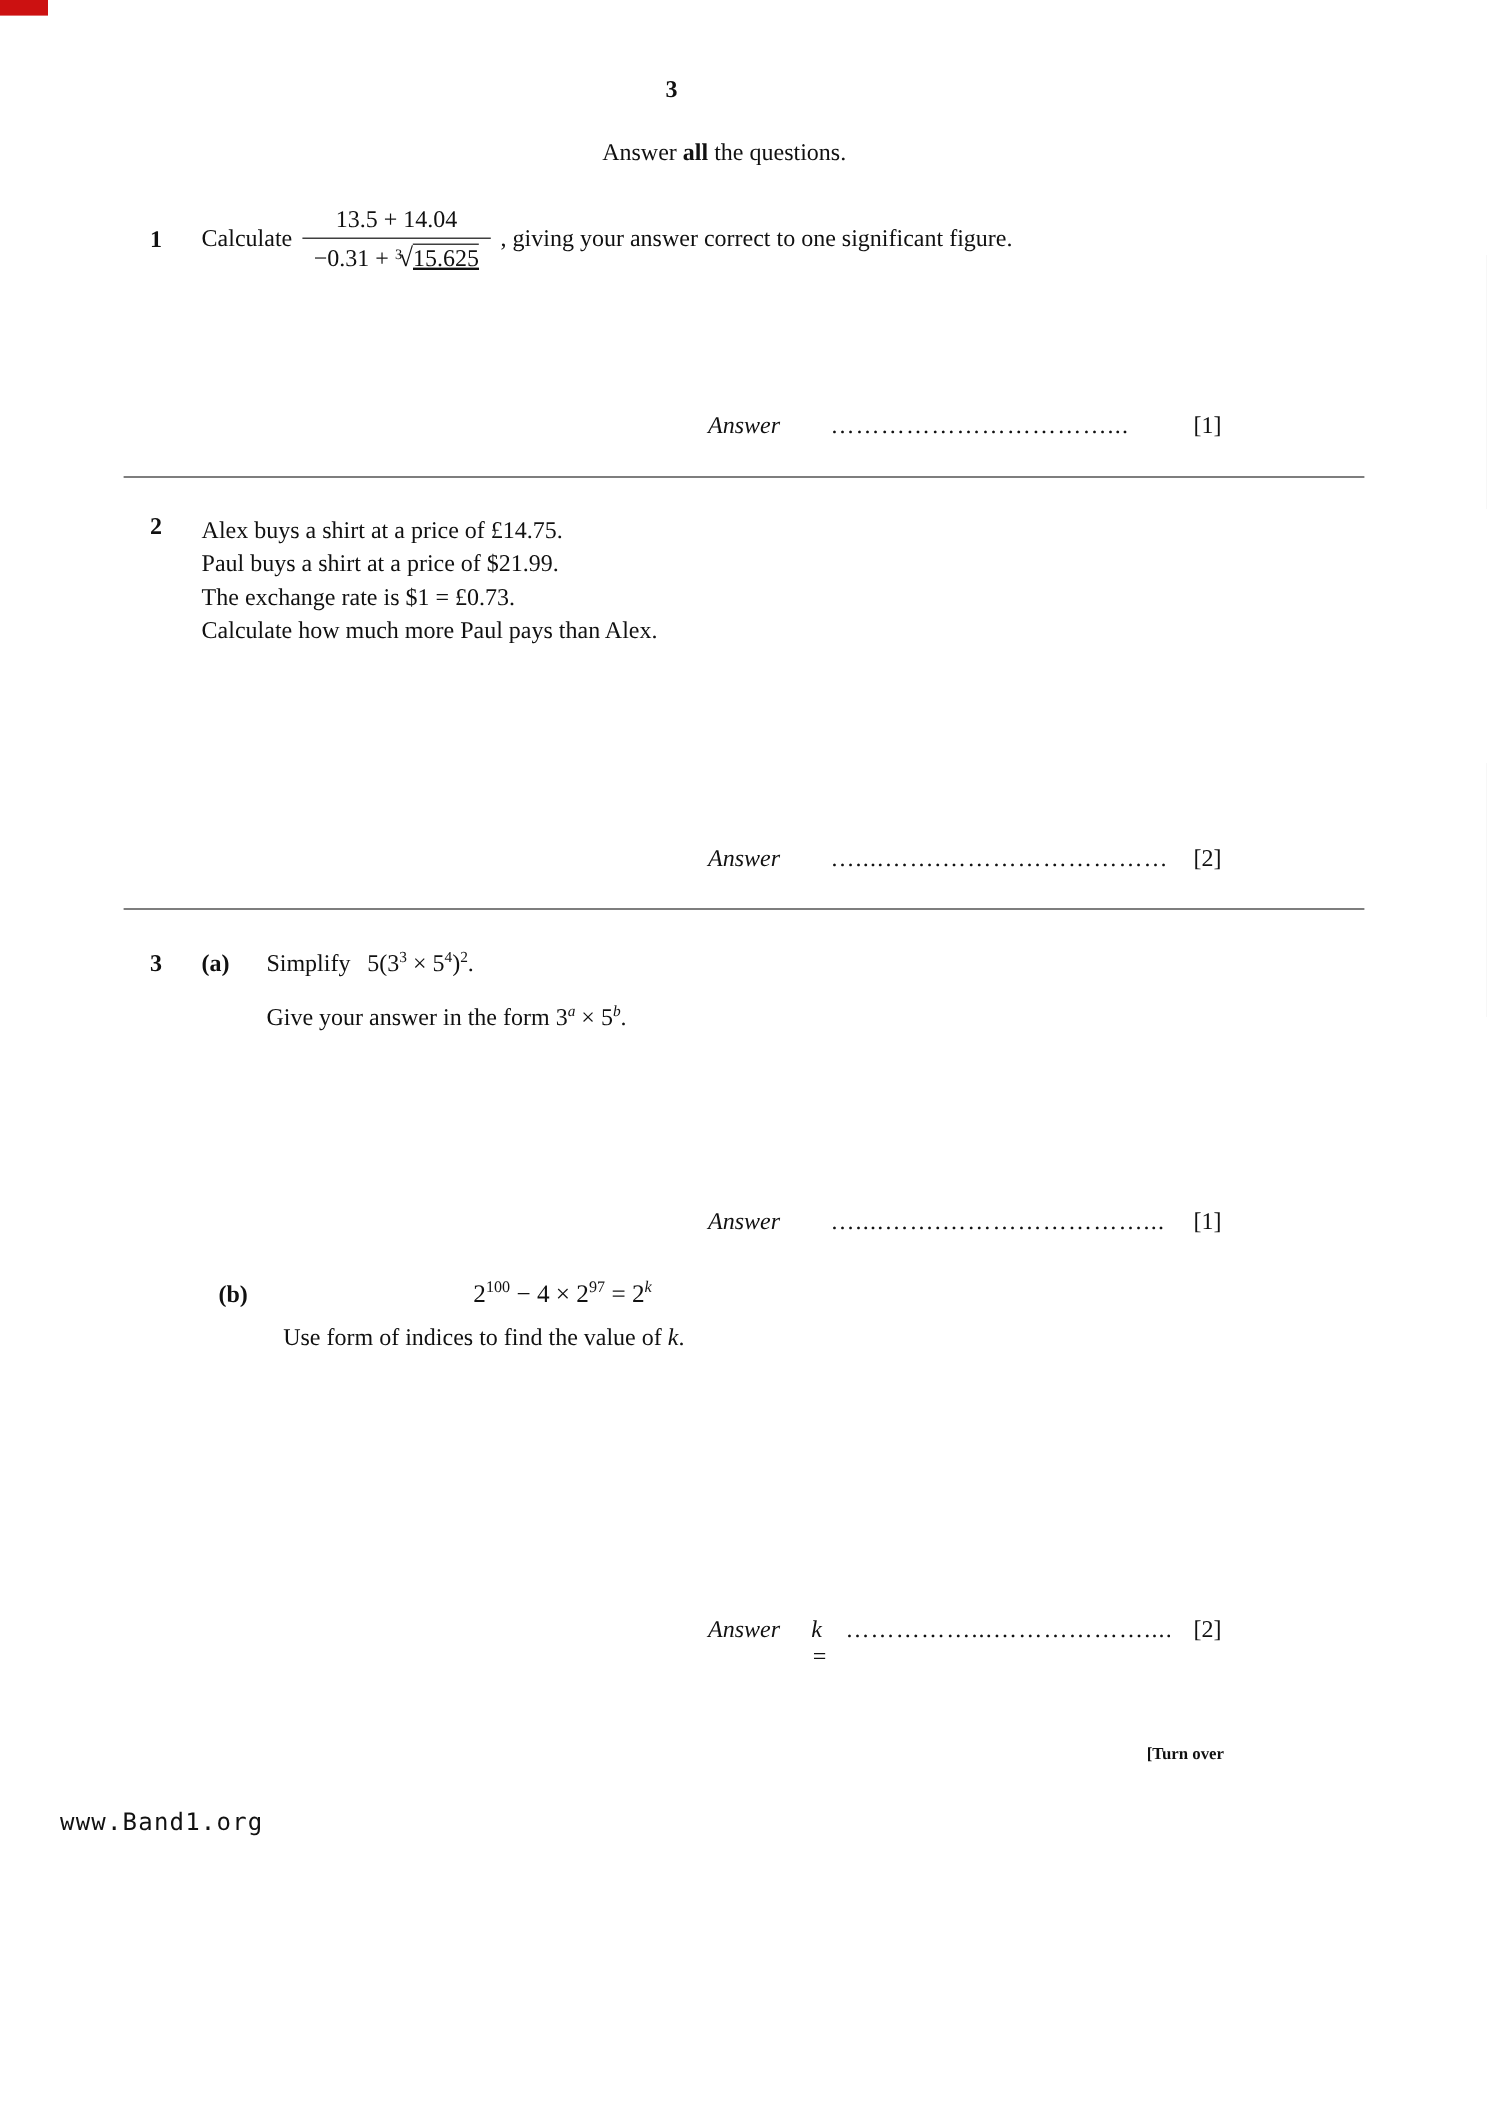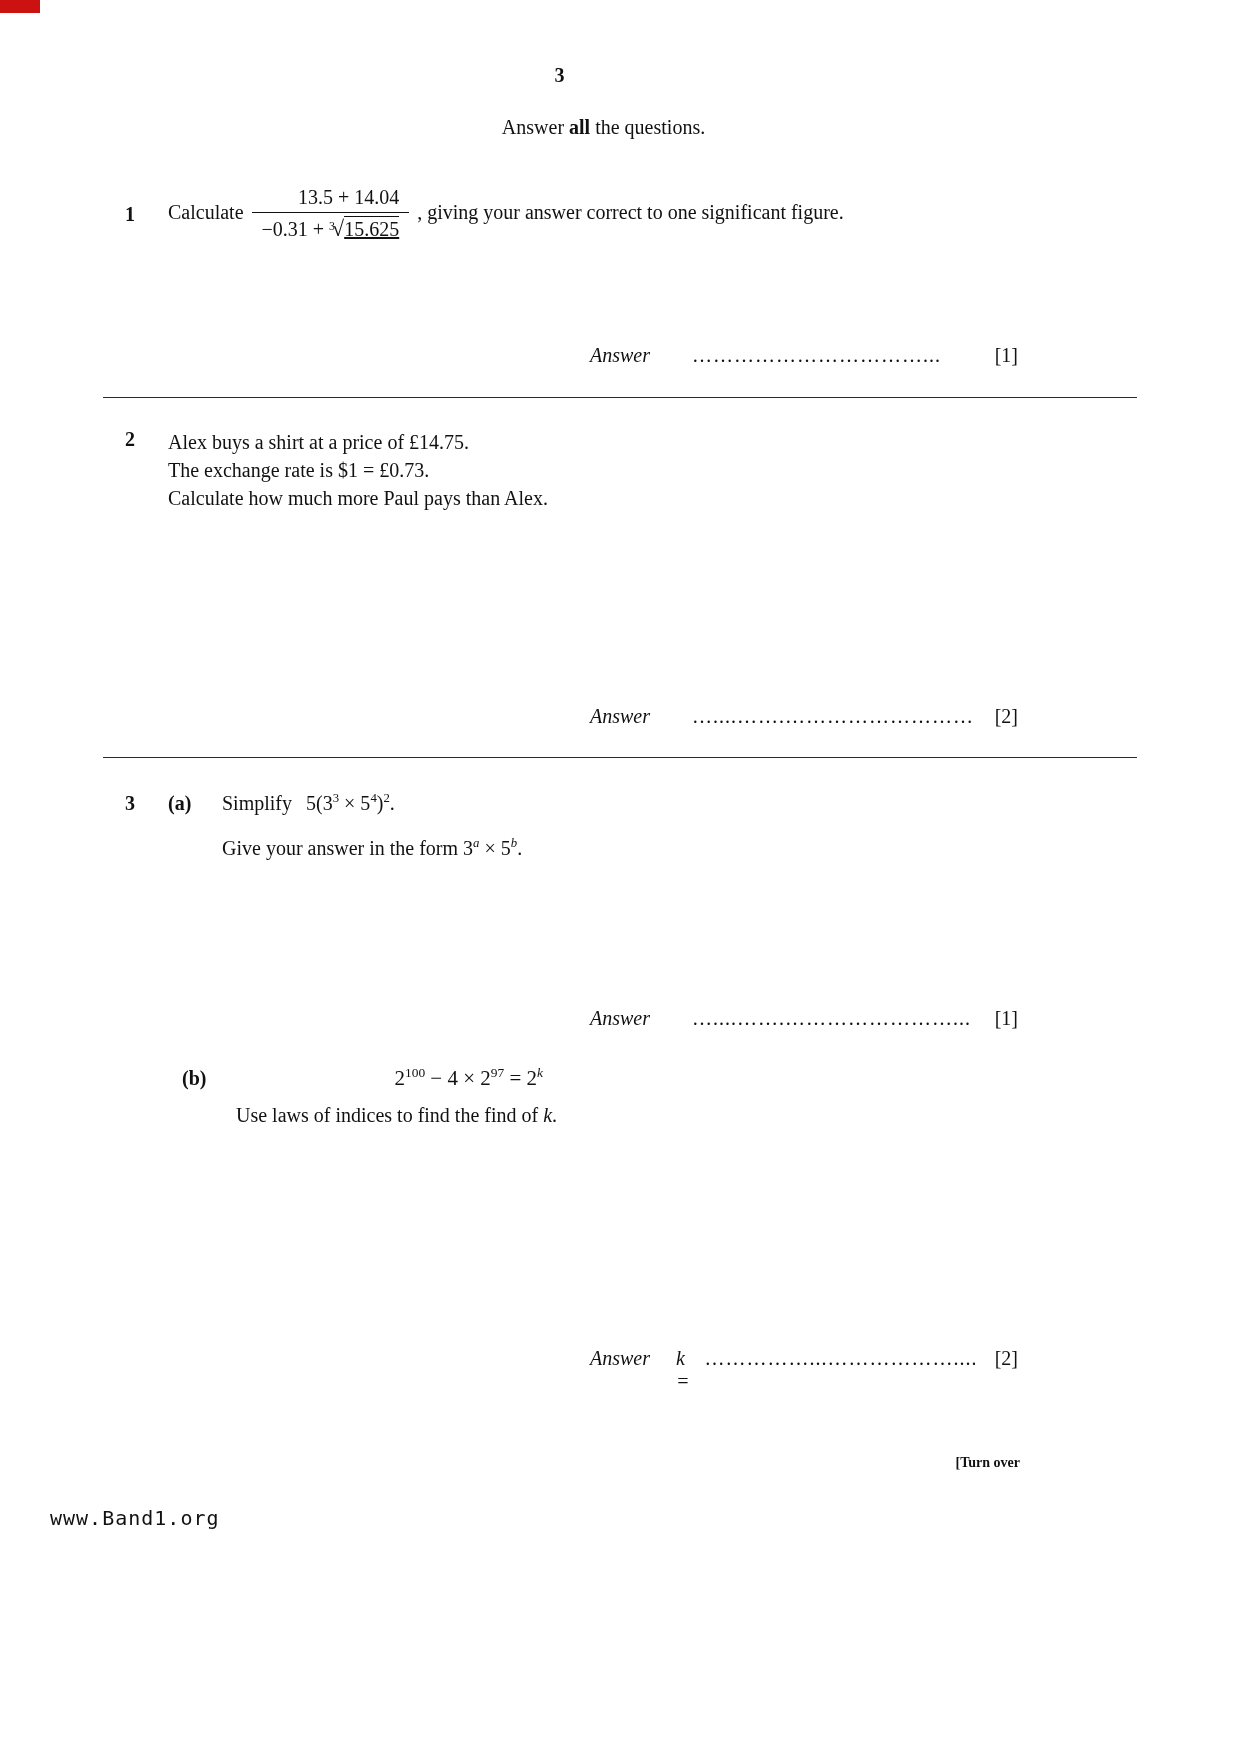--- a/index.html
+++ b/index.html
@@ -30,21 +30,21 @@
   
   .q-row{position:absolute;display:flex;align-items:flex-start;}
   .q-num{font-weight:bold;width:43px;flex:0 0 43px;}
   .q-part{font-weight:bold;width:54px;flex:0 0 54px;}
 
   
   .q1{top:168px;left:125px;align-items:center;width:1000px;}
   .q1 .q-num{align-self:center;}
   .frac{
     display:inline-block;vertical-align:middle;
-    text-align:right;margin:18px 8px;
+    text-align:center;margin:4px 8px;
   }
   .frac .num{display:block;padding:0 10px 3px;border-bottom:1.6px solid #111;}
   .frac .den{display:block;padding:3px 10px 0;}
   .root-index{font-size:12px;vertical-align:6px;margin-right:-3px;}
   .radical{font-size:22px;}
   .root-arg{border-top:1.3px solid #111;padding-top:1px;text-decoration:underline;}
 
   sup{font-size:0.64em;line-height:0;}
 
   
@@ -111,20 +111,21 @@
     <span class="ans-dots">……………………………...</span>
     <span class="ans-marks">[1]</span>
   </div>
 
   <div class="rule rule1"></div>
 
   <div class="q-row q2">
     <span class="q-num">2</span>
     <span class="lines">
       <div>Alex buys a shirt at a price of £14.75.</div>
+      <div>Paul buys a shirt at a price of $21.99.</div>
       <div>The exchange rate is $1 = £0.73.</div>
       <div>Calculate how much more Paul pays than Alex.</div>
     </span>
   </div>
 
   <div class="answer-row row2">
     <span class="ans-label">Answer</span>
     <span class="ans-dots">…....…….………………………...</span>
     <span class="ans-marks">[2]</span>
   </div>
@@ -142,21 +143,21 @@
 
   <div class="answer-row row3a">
     <span class="ans-label">Answer</span>
     <span class="ans-dots">…....…….……………………...</span>
     <span class="ans-marks">[1]</span>
   </div>
 
   <div class="q3b" style="position: absolute; top: 1066px; left: 182px;">
     <div><span class="b">(b)</span><span class="eq"><span>2</span><sup>100</sup><span> − 4 × 2</span><sup>97</sup><span> = 2</span><sup class="it">k</sup></span></div>
     <div class="expl">
-      <div><span>Use laws of indices to find the find of </span><span class="it">k</span><span>.</span></div>
+      <div><span>Use form of indices to find the value of </span><span class="it">k</span><span>.</span></div>
     </div>
   </div>
 
   <div class="answer-row row3b">
     <span class="ans-label">Answer</span>
     <span class="ans-keq">k = </span>
     <span class="ans-dots">……………...……………….....</span>
     <span class="ans-marks">[2]</span>
   </div>
 

